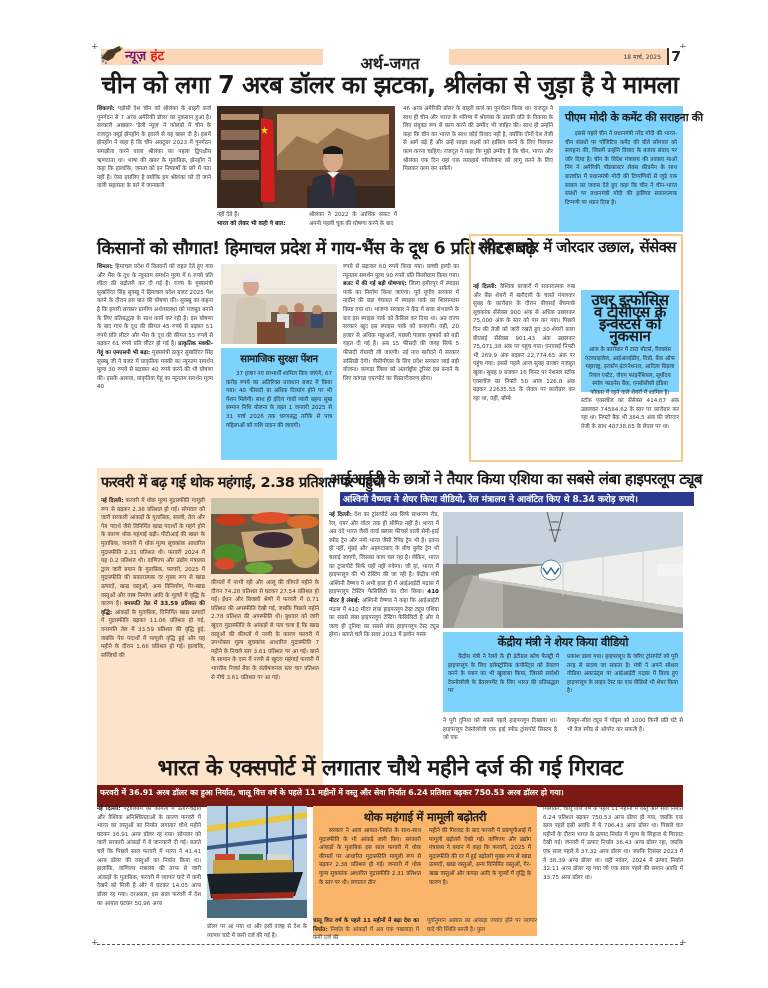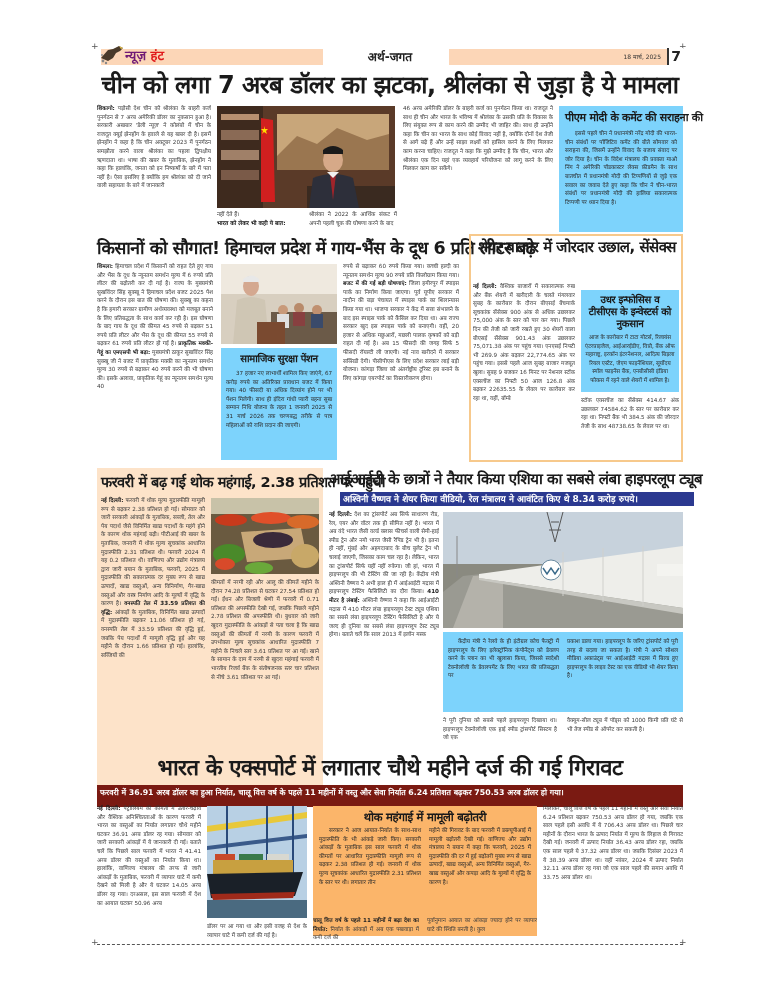--- a/index.html
+++ b/index.html
@@ -10,21 +10,21 @@
   .crop { position: absolute; font-size: 9px; color: #555; line-height: 9px; }
 
   
   .masthead { position: absolute; left: 0; top: 8px; width: 586px; height: 18px; }
   .mast-left { position: absolute; left: 4px; top: 1px; width: 222px; height: 16px; background: #fcd6b7; }
   .mast-right { position: absolute; left: 352px; top: 1px; width: 234px; height: 16px; background: #fcd6b7; }
   .logo-bird { position: absolute; left: 2px; top: -6px; width: 26px; height: 24px; }
   .logo-text { position: absolute; left: 28px; top: 0px; font-size: 13px; font-weight: bold; line-height: 16px; }
   .logo-text .a { color: #701a75; }
   .logo-text .b { color: #e0191b; }
-  .section-name { position: absolute; left: 238px; top: 1px; width: 110px; text-align: center; font-size: 12px; font-weight: bold; line-height: 16px; color: #222; }
+  .section-name { position: absolute; left: 238px; top: 8px; width: 110px; text-align: center; font-size: 16px; font-weight: bold; line-height: 16px; color: #222; }
   .date { position: absolute; right: 22px; top: 4px; font-size: 6px; color: #333; line-height: 9px; }
   .pagenum { position: absolute; right: 0; top: 0; width: 16px; height: 17px; border-left: 2px solid #333; font-size: 14px; font-weight: bold; text-align: center; line-height: 17px; background: #fff; }
 
   .headline { font-weight: bold; color: #1a1a1a; letter-spacing: -0.5px; white-space: nowrap; }
   .body-text { font-size: 5.6px; line-height: 8.6px; color: #3a3a3a; text-align: justify; }
   .body-text b { color: #222; }
 
   .h1 { position: absolute; left: 0; top: 30px; width: 586px; text-align: center; font-size: 24px; line-height: 30px; }
 
   .col { position: absolute; overflow: hidden; }
@@ -128,21 +128,21 @@
     <div class="box-text" style="margin-top:3px;text-indent:10px;">37 हजार नए लाभार्थी शामिल किए जाएंगे, 67 करोड़ रुपये का अतिरिक्त प्रावधान बजट में किया गया। 40 फीसदी या अधिक दिव्यांग होने पर भी पेंशन मिलेगी। साथ ही इंदिरा गांधी प्यारी बहना सुख सम्मान निधि योजना के तहत 1 जनवरी 2025 से 31 मार्च 2026 तक चरणबद्ध तरीके से पात्र महिलाओं को राशि प्रदान की जाएगी।</div>
   </div>
   <div class="col body-text" style="left:246px;top:222px;width:116px;height:196px;">रुपये से बढ़ाकर 60 रुपये किया गया। कच्ची हल्दी का न्यूनतम समर्थन मूल्य 90 रुपये प्रति किलोग्राम किया गया। <b>बजट में की गईं बड़ी घोषणाएं:</b> जिला हमीरपुर में स्पाइस पार्क का निर्माण किया जाएगा। पूर्व यूपीए सरकार में नादौन की बड़ा पंचायत में स्पाइस पार्क का शिलान्यास किया गया था। भाजपा सरकार ने केंद्र में सत्ता संभालने के बाद इस स्पाइस पार्क को कैंसिल कर दिया था। अब राज्य सरकार खुद इस स्पाइस पार्क को बनाएगी। वहीं, 20 हजार से अधिक मछुआरों, मछली पालक कृषकों को बड़ी राहत दी गई है। अब 15 फीसदी की जगह सिर्फ 5 फीसदी रॉयल्टी ली जाएगी। नई नाव खरीदने में सरकार सब्सिडी देगी। पीसीपीएस के लिए प्रदेश सरकार लाई बड़ी योजना। कांगड़ा जिला को अंतर्राष्ट्रीय टूरिस्ट हब बनाने के लिए कांगड़ा एयरपोर्ट का विस्तारीकरण होगा।</div>
 
   <div class="outline-box" style="left:372px;top:194px;width:214px;height:228px;"></div>
   <div class="headline" style="position:absolute;left:376px;top:198px;width:208px;text-align:center;font-size:15px;line-height:19px;">
     <div>शेयर बाजार में जोरदार उछाल, सेंसेक्स</div>
   </div>
   <div class="col body-text" style="left:376px;top:242px;width:102px;height:176px;"><b>नई दिल्ली:</b> वैश्विक बाजारों में सकारात्मक रुख और बैंक शेयरों में खरीदारी के चलते मंगलवार सुबह के कारोबार के दौरान बीएसई बेंचमार्क सूचकांक सेंसेक्स 900 अंक से अधिक उछलकर 75,000 अंक के स्तर को पार कर गया। पिछले दिन की तेजी को जारी रखते हुए 30 शेयरों वाला बीएसई सेंसेक्स 901.43 अंक उछलकर 75,071.38 अंक पर पहुंच गया। एनएसई निफ्टी भी 269.9 अंक बढ़कर 22,774.65 अंक पर पहुंच गया। इससे पहले आज सुबह बाजार मजबूत खुला। सुबह 9 बजकर 16 मिनट पर नेशनल स्टॉक एक्सचेंज का निफ्टी 50 आज 126.8 अंक बढ़कर 22635.55 के लेवल पर कारोबार कर रहा था, वहीं, बॉम्बे</div>
   <div class="orange-box" style="left:484px;top:250px;width:98px;height:102px;padding:4px 4px;">
-    <div class="box-title" style="font-size:10px;line-height:12px;white-space:normal;text-align:center;">उधर इन्फोसिस व टीसीएस के इन्वेस्टर्स को नुकसान</div>
+    <div class="box-title" style="font-size:15px;line-height:12px;white-space:normal;text-align:center;">उधर इन्फोसिस व टीसीएस के इन्वेस्टर्स को नुकसान</div>
     <div class="box-text" style="margin-top:3px;text-align:center;">आज के कारोबार में टाटा मोटर्स, रिलायंस एंटरप्राइजेज, आईआरईडीए, विप्रो, बैंक ऑफ महाराष्ट्र, इरकॉन इंटरनेशनल, आदित्य बिड़ला रियल एस्टेट, जेएम फाइनेंशियल, सूर्योदय स्मॉल फाइनेंस बैंक, एनबीसीसी इंडिया फोकस में रहने वाले शेयरों में शामिल है।</div>
   </div>
   <div class="col body-text" style="left:484px;top:356px;width:98px;height:62px;">स्टॉक एक्सचेंज का सेंसेक्स 414.67 अंक उछलकर 74584.62 के स्तर पर कारोबार कर रहा था। निफ्टी बैंक भी 384.5 अंक की जोरदार तेजी के साथ 48738.65 के लेवल पर था।</div>
 
   <div class="peach-section" style="left:0;top:428px;width:226px;height:322px;"></div>
   <div class="headline" style="position:absolute;left:4px;top:432px;width:220px;text-align:center;font-size:14.5px;line-height:20px;">फरवरी में बढ़ गई थोक महंगाई, 2.38 प्रतिशत पर पहुंची</div>
   <div class="col body-text" style="left:4px;top:456px;width:104px;height:288px;"><b>नई दिल्ली:</b> फरवरी में थोक मूल्य मुद्रास्फीति मामूली रूप से बढ़कर 2.38 प्रतिशत हो गई। सोमवार को जारी सरकारी आंकड़ों के मुताबिक, सब्जी, तेल और पेय पदार्थ जैसे विनिर्मित खाद्य पदार्थों के महंगे होने के कारण थोक महंगाई बढ़ी। पीटीआई की खबर के मुताबिक, जनवरी में थोक मूल्य सूचकांक आधारित मुद्रास्फीति 2.31 प्रतिशत थी। फरवरी 2024 में यह 0.2 प्रतिशत थी। वाणिज्य और उद्योग मंत्रालय द्वारा जारी बयान के मुताबिक, फरवरी, 2025 में मुद्रास्फीति की सकारात्मक दर मुख्य रूप से खाद्य उत्पादों, खाद्य वस्तुओं, अन्य विनिर्माण, गैर-खाद्य वस्तुओं और वस्त्र निर्माण आदि के मूल्यों में वृद्धि के कारण है। <b>वनस्पति तेल में 33.59 प्रतिशत की वृद्धि:</b> आंकड़ों के मुताबिक, विनिर्मित खाद्य उत्पादों में मुद्रास्फीति बढ़कर 11.06 प्रतिशत हो गई, वनस्पति तेल में 33.59 प्रतिशत की वृद्धि हुई, जबकि पेय पदार्थों में मामूली वृद्धि हुई और यह महीने के दौरान 1.66 प्रतिशत हो गई। हालांकि, सब्जियों की</div>
   <div class="photo" style="left:114px;top:458px;width:108px;height:76px;">
     <svg width="108" height="76" viewBox="0 0 108 76">
       <rect width="108" height="76" fill="#6a5a40"></rect>
@@ -175,20 +175,21 @@
       <line x1="160" y1="36" x2="160" y2="90" stroke="#d0d0cc" stroke-width="1"></line>
       <line x1="200" y1="34" x2="200" y2="94" stroke="#d0d0cc" stroke-width="1"></line>
       <circle cx="108" cy="58" r="10" fill="#ffffff" stroke="#6a8aa0" stroke-width="1"></circle>
       <path d="M100 56 L104 62 L108 56 L112 62 L116 56" stroke="#3a6a8a" stroke-width="1.5" fill="none"></path>
       <path d="M104 0 L112 30 L120 0 M108 10 L116 10 M106 18 L118 18" stroke="#555" stroke-width="1" fill="none"></path>
       <line x1="14" y1="24" x2="14" y2="66" stroke="#888" stroke-width="1"></line>
       <rect x="214" y="52" width="26" height="12" fill="#f4f4f0"></rect>
     </svg>
   </div>
   <div class="orange-box" style="left:346px;top:592px;width:240px;height:80px;padding:3px 5px;">
+    <div class="box-title" style="font-size:11.5px;line-height:15px;">केंद्रीय मंत्री ने शेयर किया वीडियो</div>
     <div style="display:flex;gap:8px;margin-top:2px;">
       <div class="box-text" style="flex:1;text-indent:10px;">केंद्रीय मंत्री ने रेलवे के ही इंटीग्रल कोच फैक्ट्री में हाइपरलूप के लिए इलेक्ट्रॉनिक कंपोनेंट्स को डेवलप करने के प्लान का भी खुलासा किया, जिससे स्वदेशी टेक्नोलॉजी के डेवलपमेंट के लिए भारत की प्रतिबद्धता पर</div>
       <div class="box-text" style="flex:1;">प्रकाश डाला गया। हाइपरलूप के जरिए ट्रांसपोर्ट को पूरी तरह से बदला जा सकता है। मंत्री ने अपने सोशल मीडिया अकाउंट्स पर आईआईटी मद्रास में बिल्ड हुए हाइपरलूप के लाइव टेस्ट का एक वीडियो भी शेयर किया है।</div>
     </div>
   </div>
   <div class="col body-text" style="left:346px;top:676px;width:114px;height:34px;">ने पूरी दुनिया को सबसे पहले हाइपरलूप दिखाया था। हाइपरलूप टेक्नोलॉजी एक हाई स्पीड ट्रांसपोर्ट सिस्टम है जो एक</div>
   <div class="col body-text" style="left:470px;top:676px;width:116px;height:34px;">वैक्यूम-सील ट्यूब में पॉड्स को 1000 किमी प्रति घंटे से भी तेज स्पीड से ऑपरेट कर सकती है।</div>
 
   <div class="headline" style="position:absolute;left:0;top:712px;width:586px;text-align:center;font-size:22px;line-height:32px;">भारत के एक्सपोर्ट में लगातार चौथे महीने दर्ज की गई गिरावट</div>
   <div class="maroon-bar" style="left:0;top:745px;width:586px;height:22px;font-size:7.8px;line-height:15px;padding-left:3px;">फरवरी में 36.91 अरब डॉलर का हुआ निर्यात, चालू वित्त वर्ष के पहले 11 महीनों में वस्तु और सेवा निर्यात 6.24 प्रतिशत बढ़कर 750.53 अरब डॉलर हो गया।</div>

